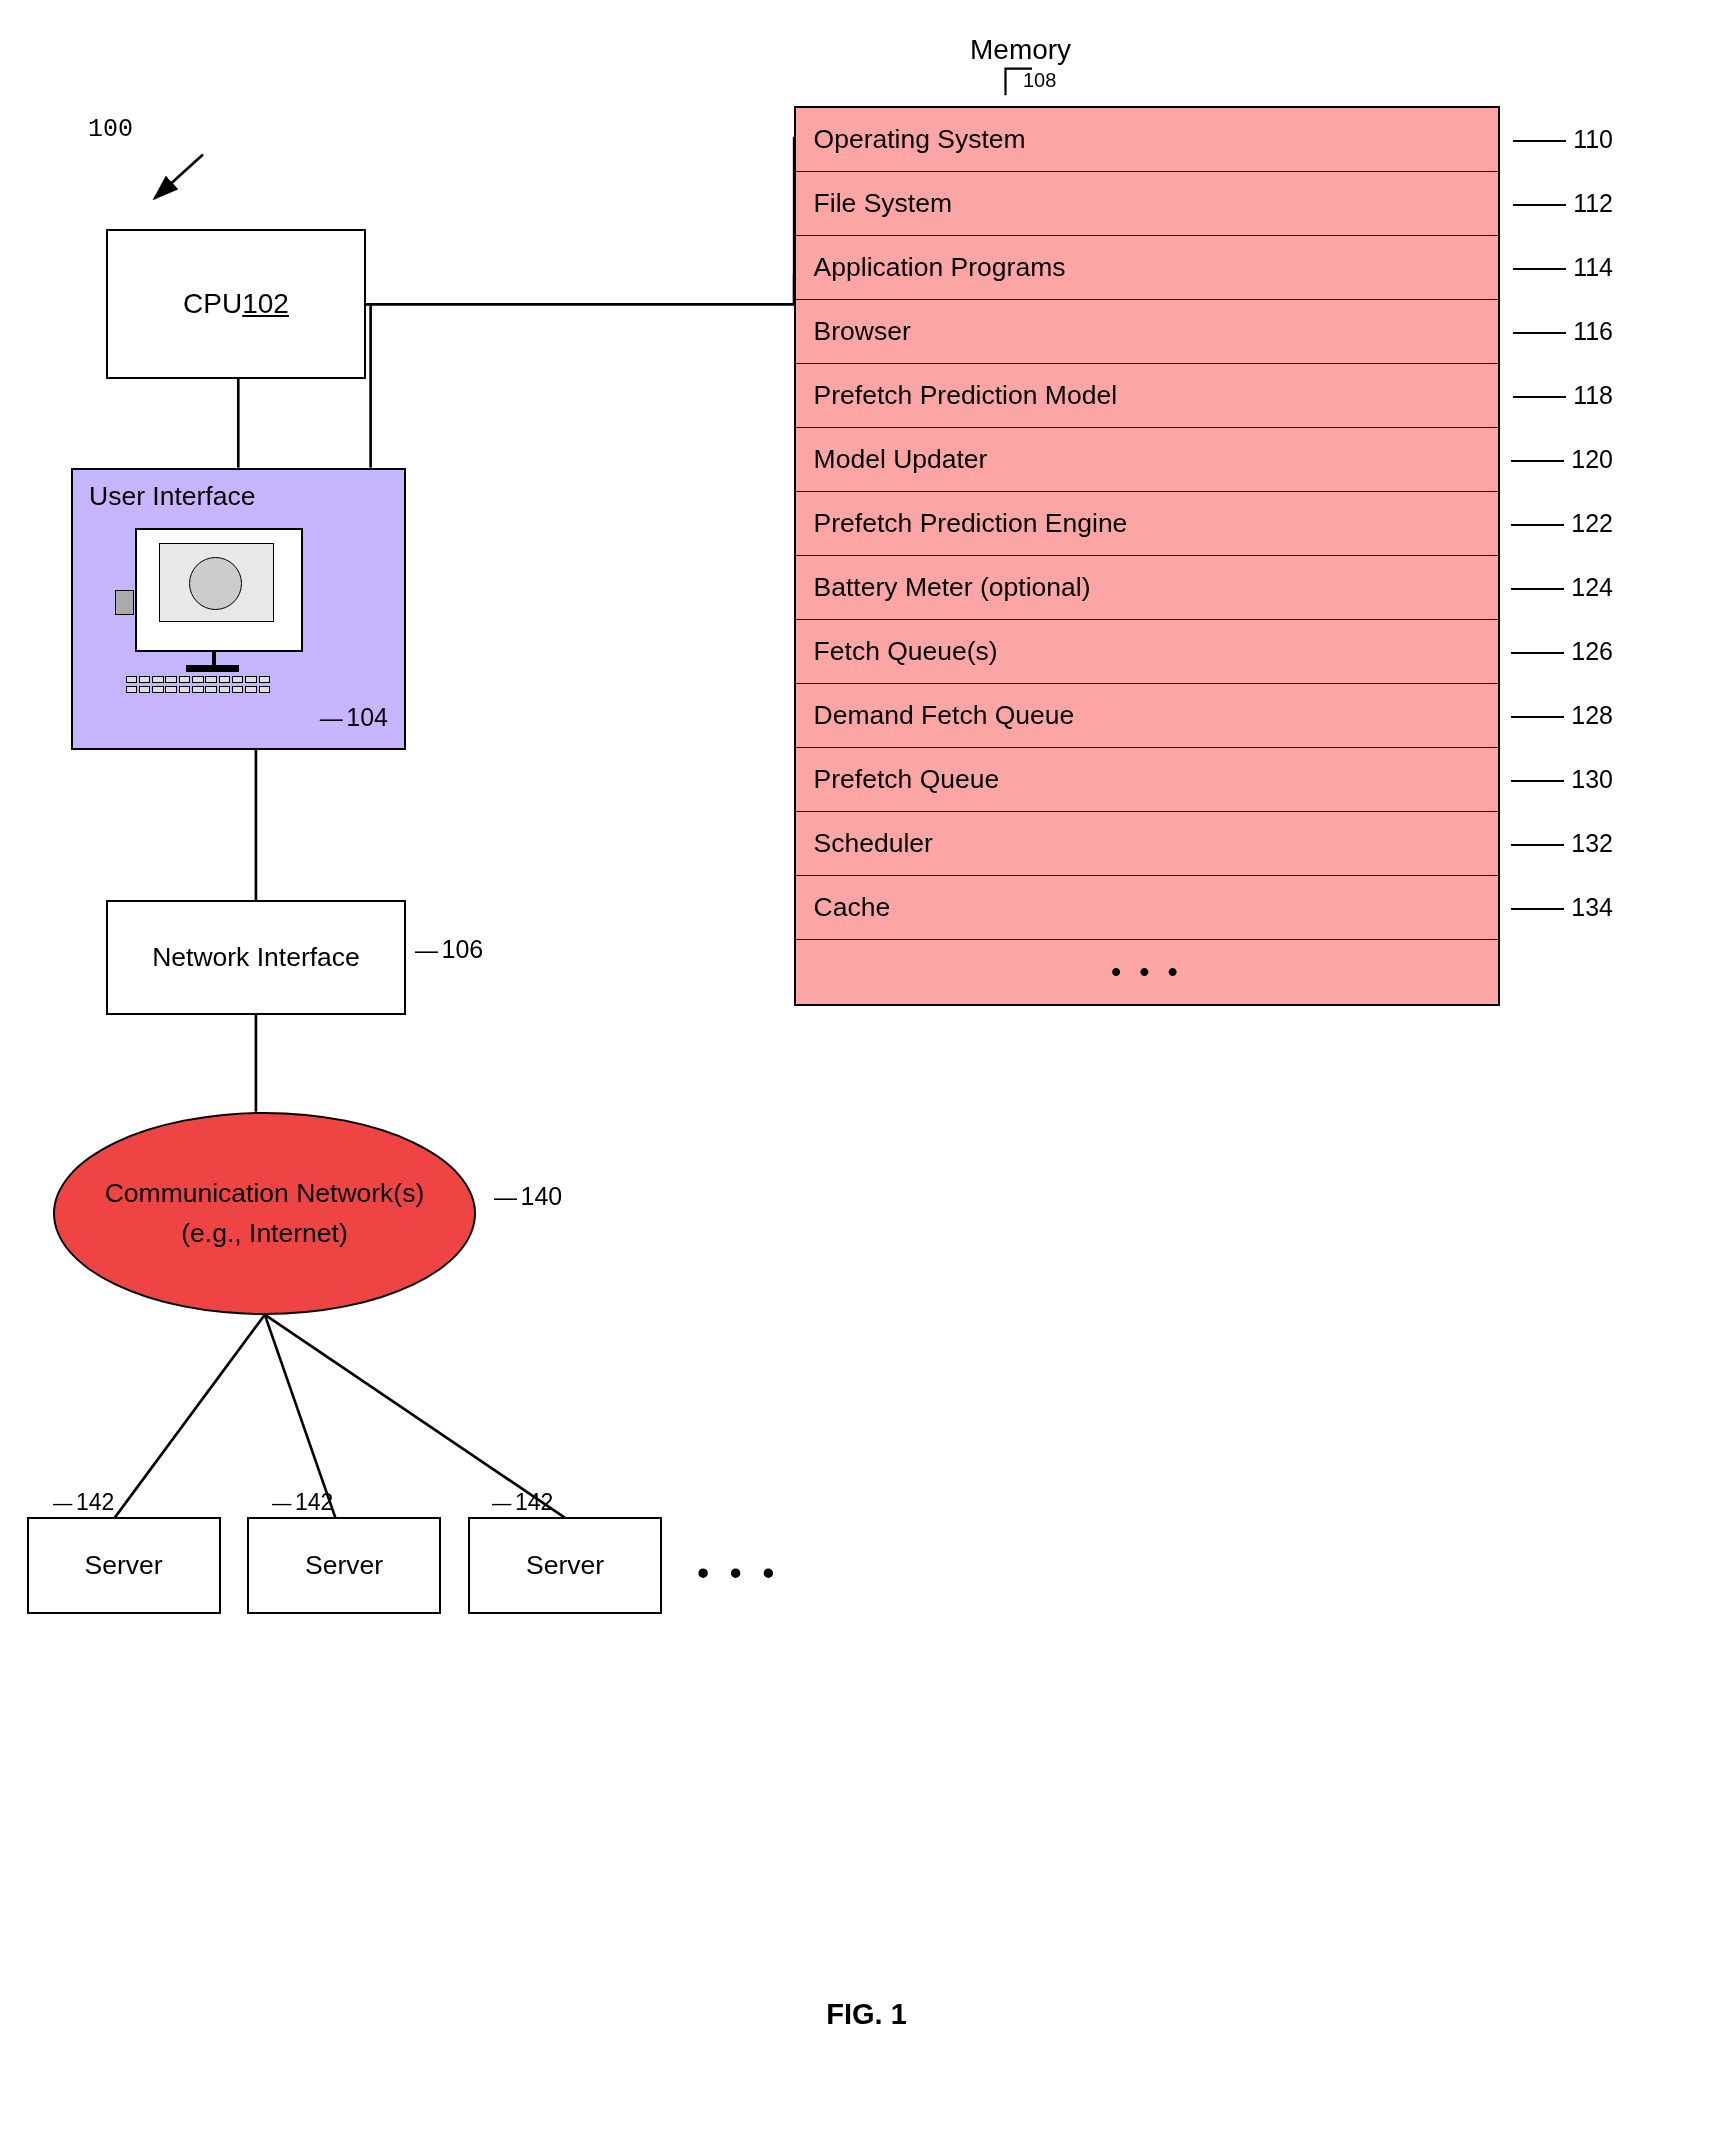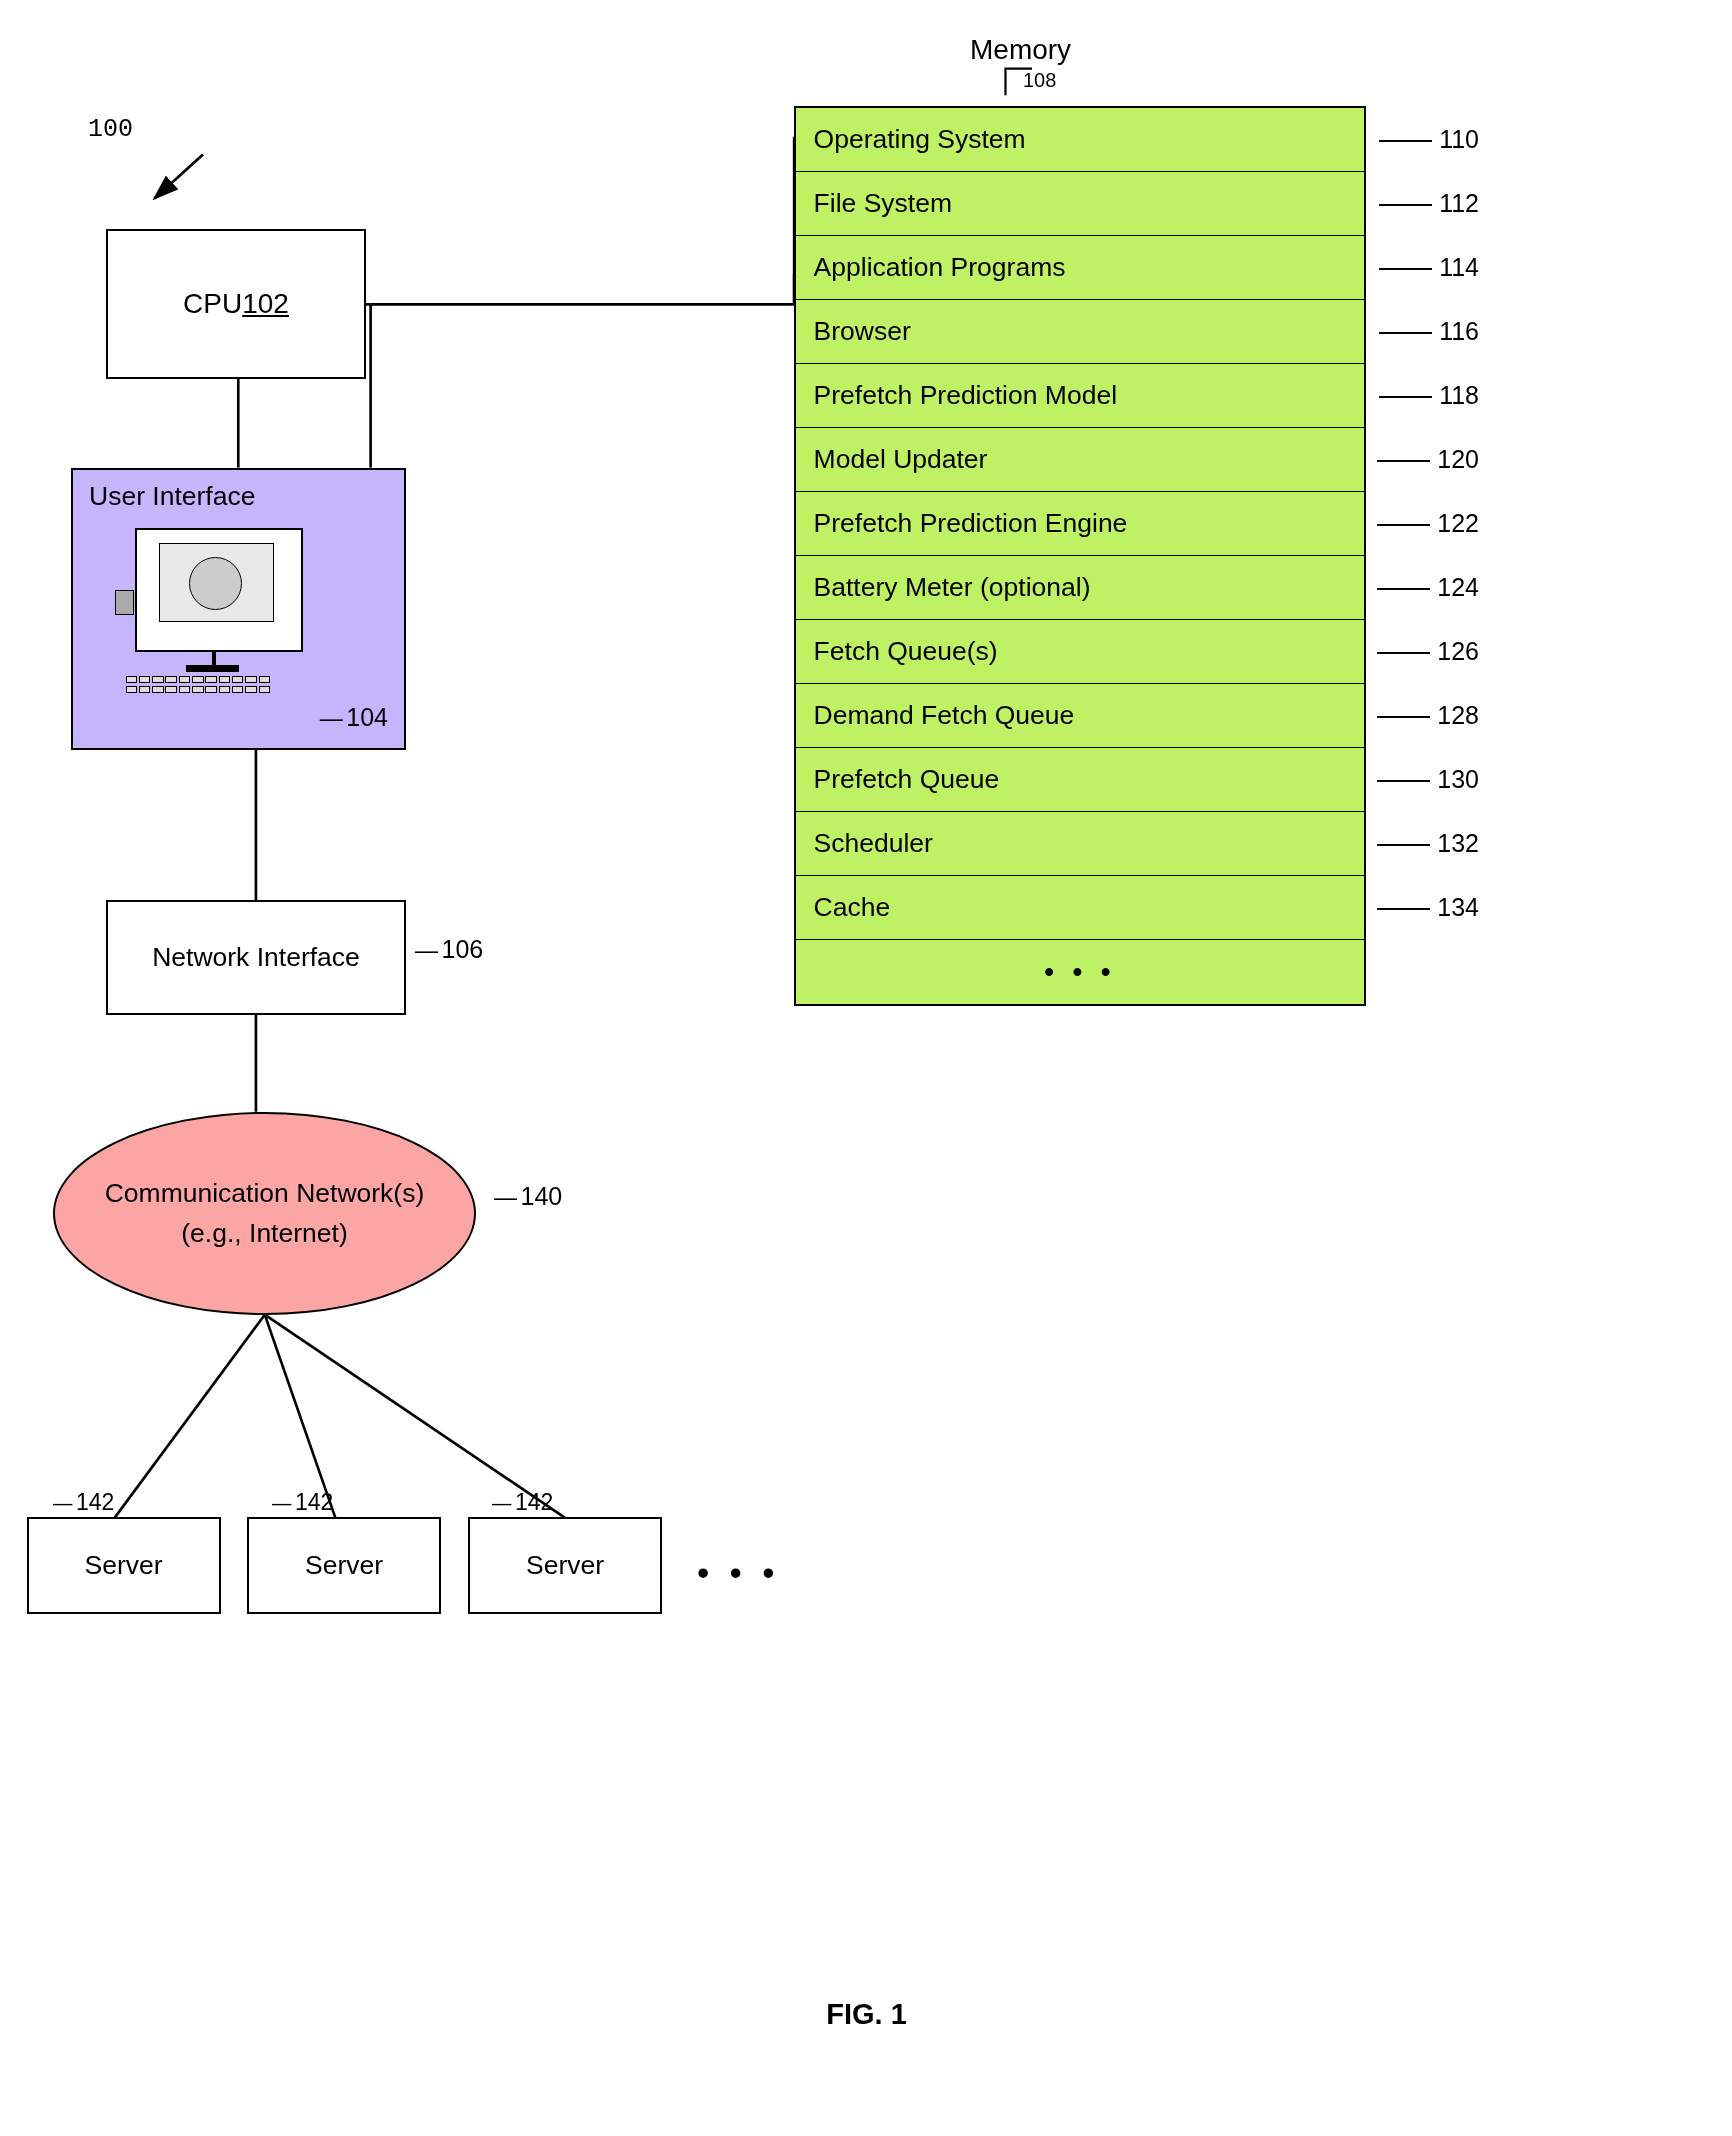--- a/index.html
+++ b/index.html
@@ -23,23 +23,23 @@
       position: absolute;
       font-size: 25px;
       color: #000000;
     }
 
     
     .memory-stack {
       position: absolute;
       top: 106px;
       left: 794px;
-      width: 572px;
-      border: 2.6px solid #000;
-      background: #bef264;
+      width: 706px;
+      border: 2.6px solid #000;
+      background: #fca5a5;
     }
     .memory-row {
       border-bottom: 1.8px solid #000;
       padding: 16px 17.6px;
       font-size: 26.5px;
       display: flex;
       align-items: center;
       justify-content: flex-start;
       position: relative;
       min-height: 60px;
@@ -118,21 +118,21 @@
 
     
     .ellipse {
       position: absolute;
       top: 1112px;
       left: 53px;
       width: 423px;
       height: 203px;
       border: 2.6px solid #000;
       border-radius: 50%;
-      background: #fca5a5;
+      background: #ef4444;
       display: flex;
       flex-direction: column;
       align-items: center;
       justify-content: center;
       text-align: center;
       font-size: 26.5px;
       line-height: 1.5;
     }
 
     

